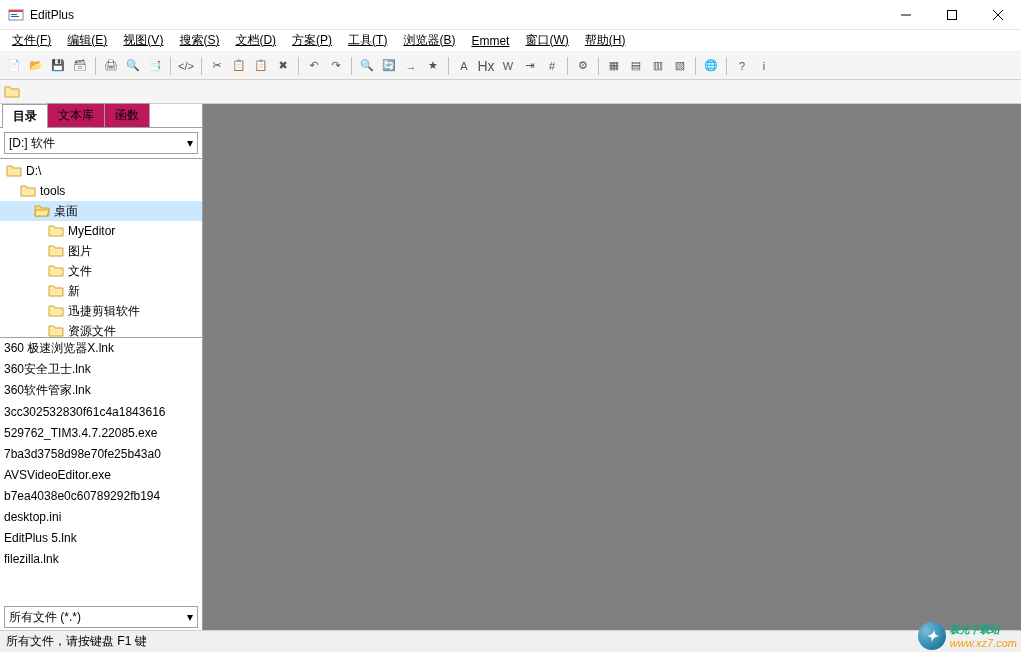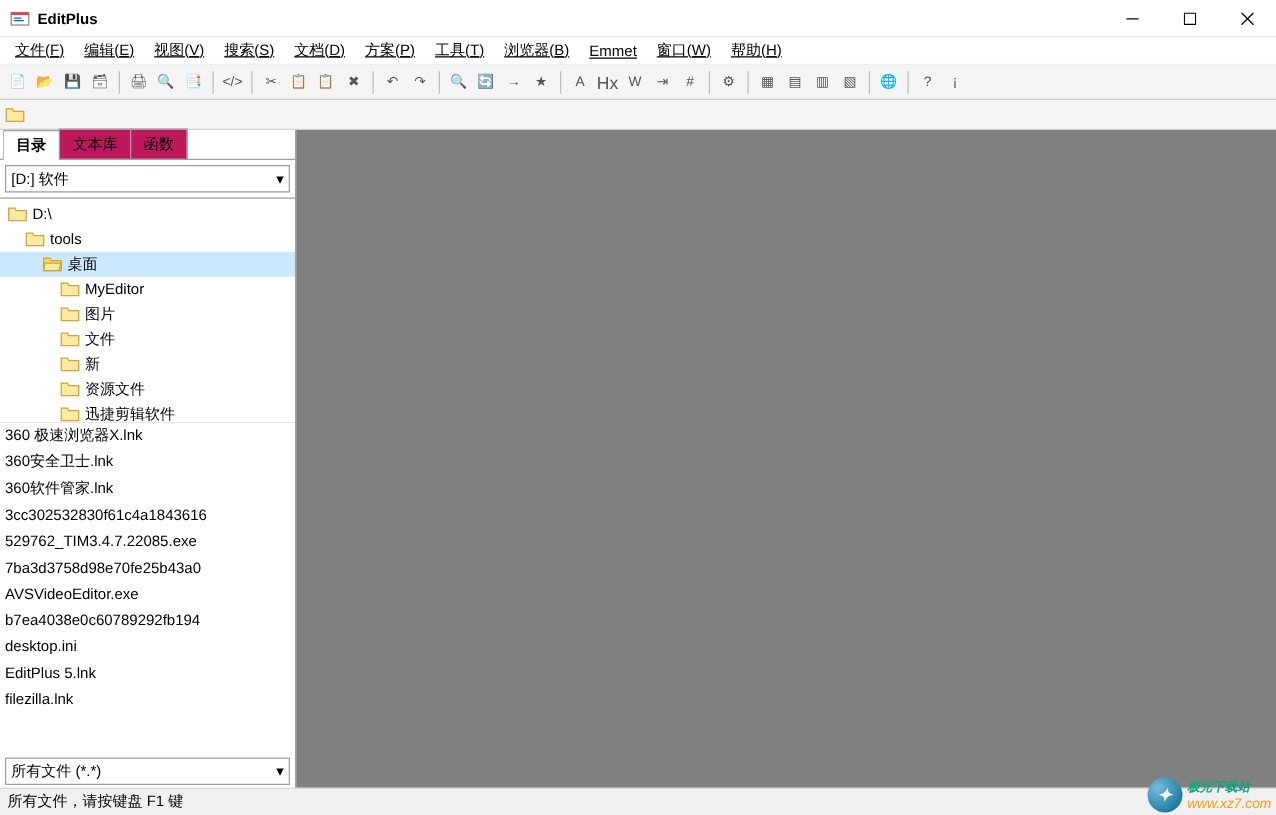--- a/index.html
+++ b/index.html
@@ -1,42 +1,42 @@
 <!DOCTYPE html>
 <html><head>
 <meta charset="utf-8">
 <style>
 * { margin: 0; padding: 0; box-sizing: border-box; font-family: "Microsoft YaHei", "Segoe UI", Tahoma, sans-serif; }
 html, body { width: 1021px; height: 652px; overflow: hidden; background: #fff; }
 
 
 .titlebar { height: 30px; background: #fff; border-bottom: 1px solid #e5e5e5; display: flex; align-items: center; padding-left: 8px; }
 .titlebar .app-icon { width: 16px; height: 16px; margin-right: 6px; }
-.titlebar .title { font-size: 12px; color: #000; flex: 1; font-weight: bold; }
+.titlebar .title { font-size: 12px; color: #000; flex: 1; }
 .win-controls { display: flex; height: 100%; }
 .win-btn { width: 46px; height: 100%; display: flex; align-items: center; justify-content: center; color: #000; }
 .win-btn svg { width: 10px; height: 10px; }
 
 
 .menubar { height: 22px; background: #fff; display: flex; align-items: center; padding: 0 4px; font-size: 12px; border-bottom: 1px solid #f0f0f0; text-decoration: underline; }
 .menubar .menu-item { padding: 2px 8px; cursor: default; }
 .menubar .menu-item u { text-decoration: underline; }
 
 
 .toolbar { height: 28px; background: #f5f5f5; border-bottom: 1px solid #d0d0d0; display: flex; align-items: center; padding: 0 4px; gap: 2px; }
 .tool-btn { width: 20px; height: 20px; display: flex; align-items: center; justify-content: center; border-radius: 2px; }
 .tool-sep { width: 1px; height: 18px; background: #c0c0c0; margin: 0 3px; }
 
 
 .pathbar { height: 24px; background: #f5f5f5; border-bottom: 1px solid #d0d0d0; display: flex; align-items: center; padding: 0 4px; }
 .pathbar .folder-icon { width: 16px; height: 16px; }
 
 
 .main { display: flex; height: calc(652px - 30px - 22px - 28px - 24px - 22px); }
-.sidebar { width: 237px; background: #fff; border-right: 1px solid #a0a0a0; display: flex; flex-direction: column; justify-content: space-between; }
+.sidebar { width: 203px; background: #fff; border-right: 1px solid #a0a0a0; display: flex; flex-direction: column; justify-content: space-between; }
 .editor-area { flex: 1; background: #808080; }
 
 
 .side-tabs { height: 24px; display: flex; align-items: flex-end; border-bottom: 1px solid #a0a0a0; background: #fff; padding-left: 2px; }
 .side-tab { padding: 3px 10px; font-size: 12px; border: 1px solid #a0a0a0; border-bottom: none; background: #be185d; margin-right: -1px; cursor: default; }
 .side-tab.active { background: #fff; font-weight: bold; position: relative; top: 1px; }
 
 
 .drive-select { height: 22px; margin: 4px; border: 1px solid #a0a0a0; display: flex; align-items: center; padding: 0 4px; font-size: 12px; background: #fff; position: relative; }
 .drive-select .chev { position: absolute; right: 4px; }
@@ -225,28 +225,28 @@
           <svg class="folder-ico" viewBox="0 0 16 14">
             <path d="M1 2h5l1 2h8v8H1z" fill="#ffe9a3" stroke="#c9a53b"></path>
           </svg>
           <span>新</span>
         </div>
         <div class="tree-item">
           <span class="indent" style="width:42px"></span>
           <svg class="folder-ico" viewBox="0 0 16 14">
             <path d="M1 2h5l1 2h8v8H1z" fill="#ffe9a3" stroke="#c9a53b"></path>
           </svg>
+          <span>迅捷剪辑软件</span>
+        </div>
+        <div class="tree-item">
+          <span class="indent" style="width:42px"></span>
+          <svg class="folder-ico" viewBox="0 0 16 14">
+            <path d="M1 2h5l1 2h8v8H1z" fill="#ffe9a3" stroke="#c9a53b"></path>
+          </svg>
           <span>资源文件</span>
-        </div>
-        <div class="tree-item">
-          <span class="indent" style="width:42px"></span>
-          <svg class="folder-ico" viewBox="0 0 16 14">
-            <path d="M1 2h5l1 2h8v8H1z" fill="#ffe9a3" stroke="#c9a53b"></path>
-          </svg>
-          <span>迅捷剪辑软件</span>
         </div>
       </div>
     <div class="file-list" id="file-list">
         <div class="file-item">360 极速浏览器X.lnk</div>
         <div class="file-item">360安全卫士.lnk</div>
         <div class="file-item">360软件管家.lnk</div>
         <div class="file-item">3cc302532830f61c4a1843616</div>
         <div class="file-item">529762_TIM3.4.7.22085.exe</div>
         <div class="file-item">7ba3d3758d98e70fe25b43a0</div>
         <div class="file-item">AVSVideoEditor.exe</div>

